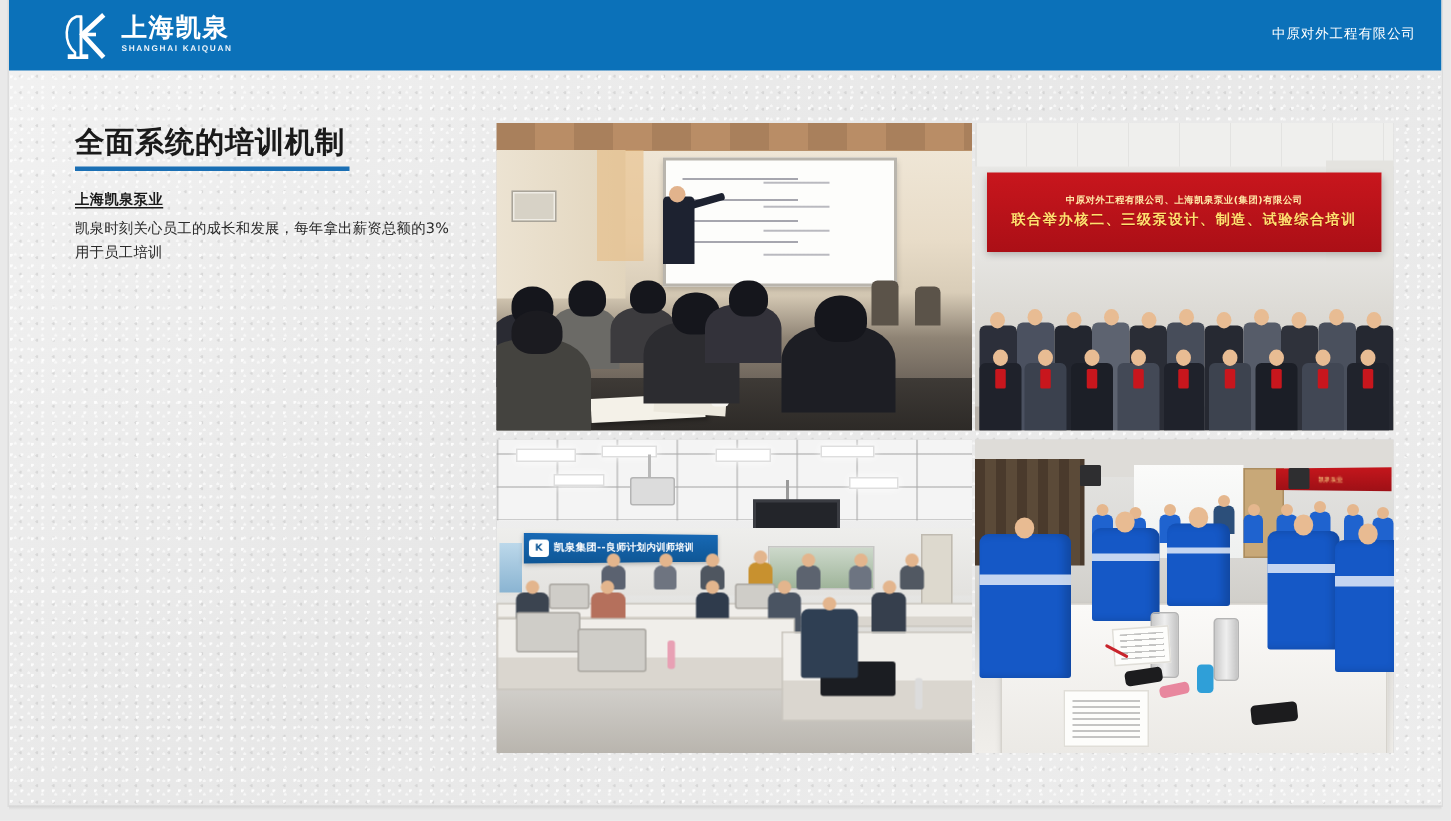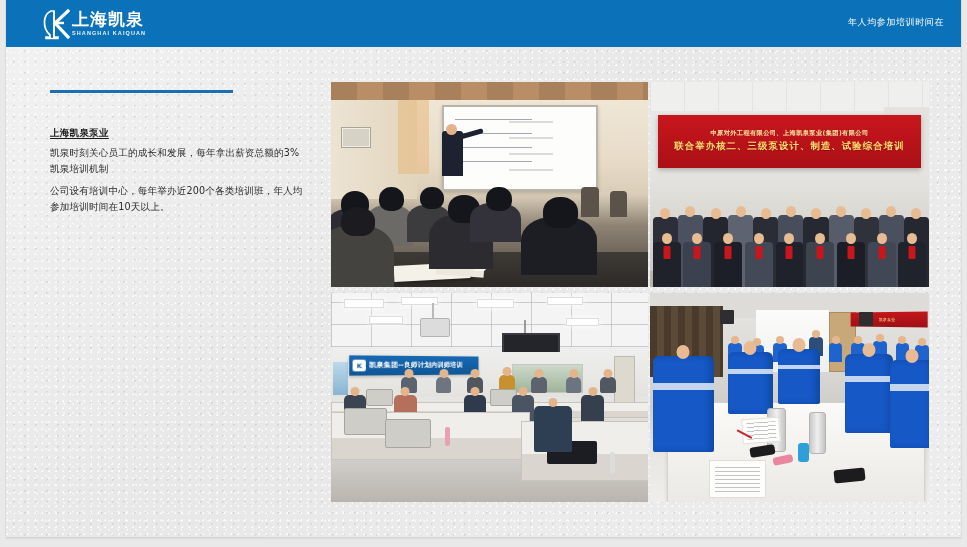--- a/index.html
+++ b/index.html
@@ -49,21 +49,21 @@
     height: 47px;
     background: #0b71b9;
   }
   .logo-block {
     position: absolute;
     left: 32px;
     top: 7px;
     height: 34px;
     display: flex;
     align-items: center;
-    gap: 0;
+    gap: 9px;
   }
   .logo-mark {
     width: 34px;
     height: 32px;
     position: relative;
   }
   .logo-mark svg { display: block; }
   .logo-words {
     display: flex;
     flex-direction: column;
@@ -285,31 +285,31 @@
           <path d="M30 3 L17 15 L30 29" stroke="#ffffff" stroke-width="3.2" fill="none" stroke-linecap="square"></path>
           <path d="M17 15 L26 15" stroke="#ffffff" stroke-width="2.4" fill="none"></path>
         </svg>
       </span>
       <span class="logo-words">
         <span class="logo-cn">上海凯泉</span>
         <span class="logo-en">SHANGHAI KAIQUAN</span>
       </span>
     </div>
 
-    <div class="header-tagline">年人均参加培训时间在</div>
+    <div class="header-tagline">中原对外工程有限公司</div>
   </div>
 
   <div class="title-wrap">
+    <div class="title">全面系统的培训机制</div>
     <div class="title-rule"></div>
   </div>
 
   <div class="body-wrap">
     <div class="sub-heading">上海凯泉泵业</div>
-    <p class="para">凯泉时刻关心员工的成长和发展，每年拿出薪资总额的3%凯泉培训机制</p>
-    <p class="para">公司设有培训中心，每年举办近200个各类培训班，年人均参加培训时间在10天以上。</p>
+    <p class="para">凯泉时刻关心员工的成长和发展，每年拿出薪资总额的3%用于员工培训</p>
   </div>
 
   <div class="photos">
 
     <div class="photo p-tl">
       <div class="scene ph1">
         <div class="ceiling"></div>
         <div class="wall-l"></div>
         <div class="wall-accent"></div>
         <div class="panel"></div>

